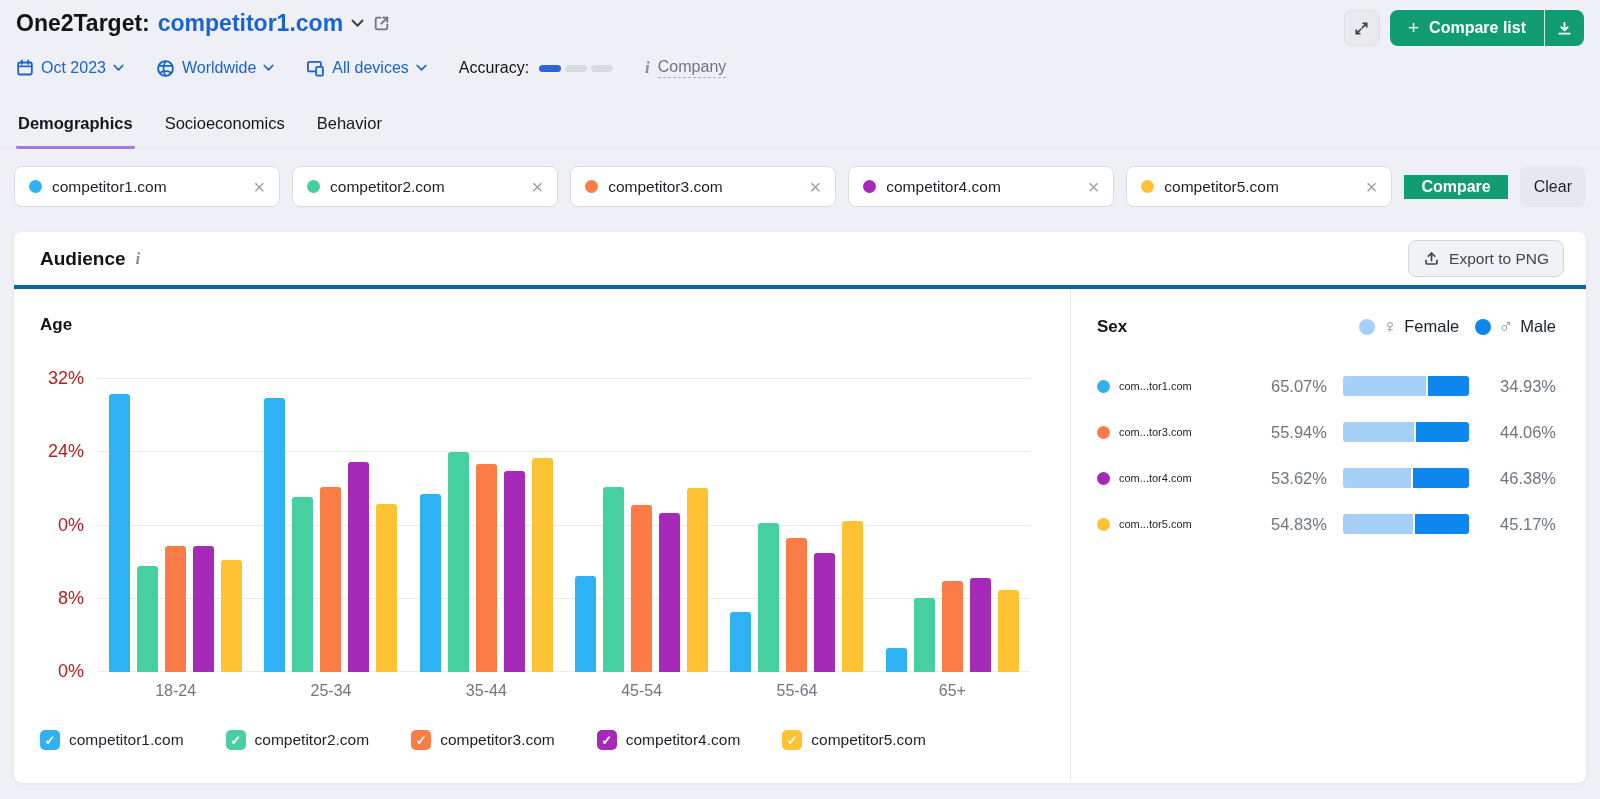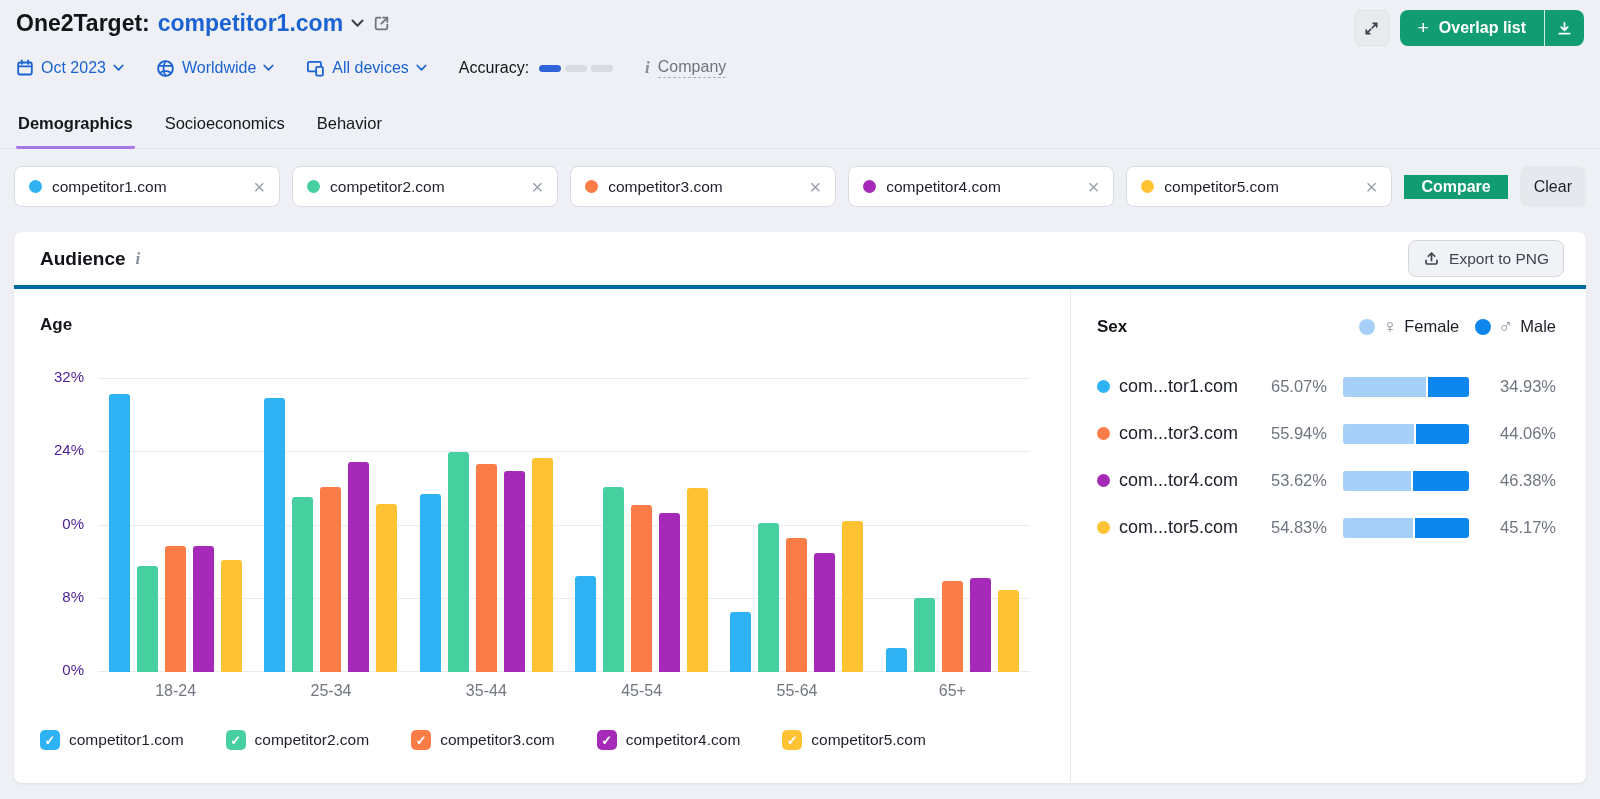--- a/index.html
+++ b/index.html
@@ -55,42 +55,42 @@
   .card-title-wrap { display:flex; align-items:center; gap:10px; }
   .card-title { font-size:19px; font-weight:700; color:#121419; }
   .btn-export { margin-left:auto; height:37px; background:#f1f2f5; border:1px solid #d3d6dc; border-radius:8px; color:#3f4552; font-size:15.5px; display:flex; align-items:center; gap:9px; padding:0 14px; cursor:pointer; font-family:inherit; }
   .card-body { display:flex; height:493px; }
 
   
   .age-panel { flex:1; padding:26px 34px 0 26px; min-width:0; }
   .panel-title { font-size:17px; font-weight:700; color:#121419; }
   .chart { position:relative; height:293px; margin:44px 6px 0 58px; }
   .gridline { position:absolute; left:0; right:0; height:1px; background:#e9ebef; }
-  .ytick { position:absolute; right:calc(100% + 14px); top:-10px; font-size:15px; color:#4c1d95; white-space:nowrap; }
+  .ytick { position:absolute; right:calc(100% + 14px); top:-10px; font-size:18px; color:#b91c1c; white-space:nowrap; }
   .bars { position:absolute; left:0; right:0; bottom:0; top:0; display:flex; }
   .bar-group { flex:1; display:flex; align-items:flex-end; justify-content:center; gap:7px; height:100%; }
   .bar { width:21px; border-radius:3px 3px 0 0; }
   .x-labels { display:flex; margin:10px 6px 0 58px; }
   .x-label { flex:1; text-align:center; font-size:16px; color:#71767f; }
   .age-legend { display:flex; gap:42px; margin-top:30px; }
   .legend-item { display:flex; align-items:center; gap:9px; }
   .legend-checkbox { width:20px; height:20px; border-radius:5px; color:#fff; font-size:13px; font-weight:700; display:flex; align-items:center; justify-content:center; cursor:pointer; }
   .legend-label { font-size:15.5px; color:#1d2029; }
 
   
   .sex-panel { width:516px; flex:none; border-left:1px solid #e8eaee; padding:26px 30px 0 26px; }
   .sex-header { display:flex; align-items:center; }
   .sex-legend { margin-left:auto; display:flex; align-items:center; gap:16px; }
   .sex-legend-item { display:flex; align-items:center; gap:7px; font-size:16.5px; color:#1d2029; }
   .sex-legend-dot { width:16px; height:16px; border-radius:50%; }
   .sex-symbol { color:#8b919d; font-size:20px; }
   .sex-rows { margin-top:38px; }
   .sex-row { display:flex; align-items:center; margin-bottom:26px; }
   .sex-row .dot { width:13px; height:13px; margin-right:9px; }
-  .sex-name { font-size:18px; color:#1d2029; width:138px; }
+  .sex-name { font-size:11px; color:#1d2029; width:138px; }
   .pct { font-size:16.5px; color:#6e7480; }
   .pct-left { width:72px; text-align:right; margin-right:16px; }
   .pct-right { margin-left:16px; width:72px; text-align:right; }
   .sex-bar { width:127px; height:20px; border-radius:3px; overflow:hidden; display:flex; gap:2px; }
   .sex-bar .female-seg { height:100%; }
   .sex-bar .male-seg { height:100%; flex:1; }
 </style>
 </head>
 <body>
 
@@ -112,21 +112,21 @@
   </div>
   <div class="title-right">
     <div class="expand-btn">
       <svg width="17" height="17" viewBox="0 0 18 18">
           <path d="M10.8 3.5h3.7v3.7M14.2 3.8 9.8 8.2M7.2 14.5H3.5v-3.7M3.8 14.2l4.4-4.4" fill="none" stroke="#3c424d" stroke-width="1.8" stroke-linecap="round"></path>
         </svg>
     </div>
     <div class="btn-green-group">
       <button class="btn-create">
         <span class="plus">+</span>
-        <span>Overlap list</span>
+        <span>Compare list</span>
       </button>
       <button class="btn-dl">
         <svg width="17" height="17" viewBox="0 0 18 18">
             <path d="M9 3v7.2M5.6 7.5 9 10.9l3.4-3.4" fill="none" stroke="#fff" stroke-width="1.9" stroke-linecap="round" stroke-linejoin="round"></path>
             <path d="M3.5 14.5h11" fill="none" stroke="#fff" stroke-width="1.9" stroke-linecap="round"></path>
           </svg>
       </button>
     </div>
   </div>
 </div>

